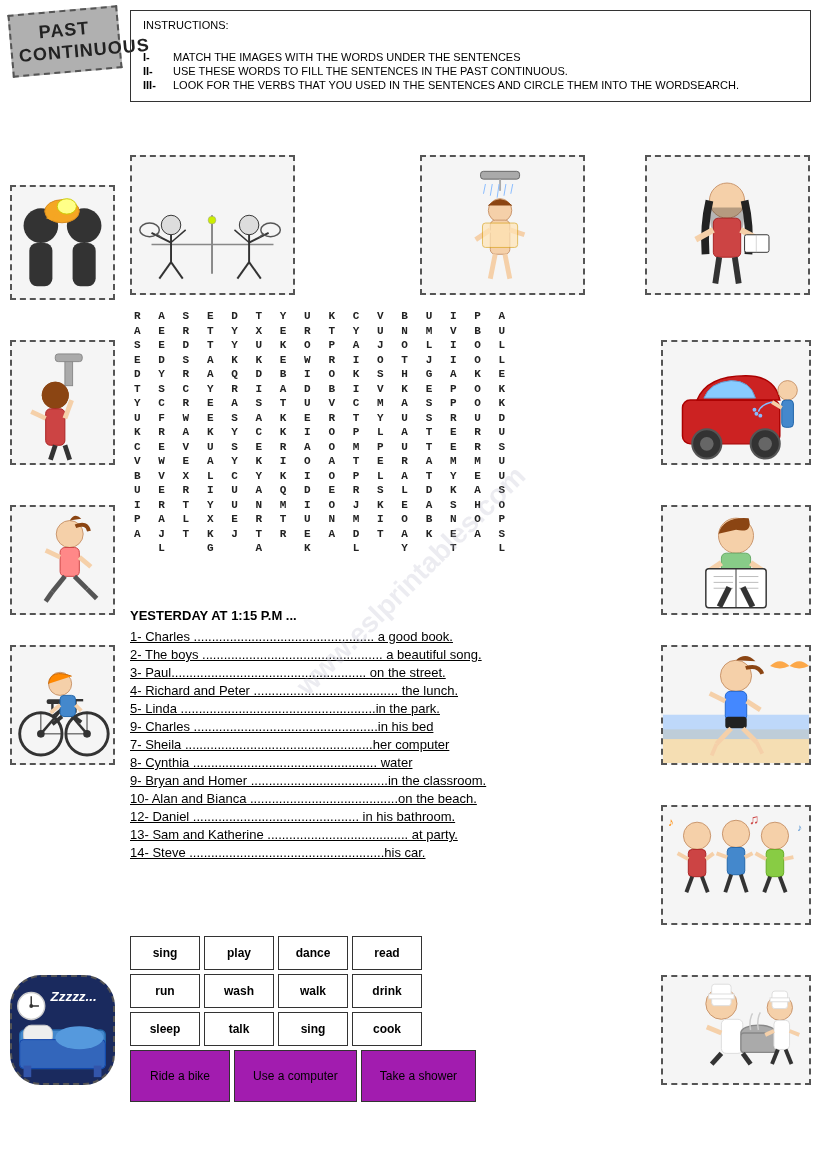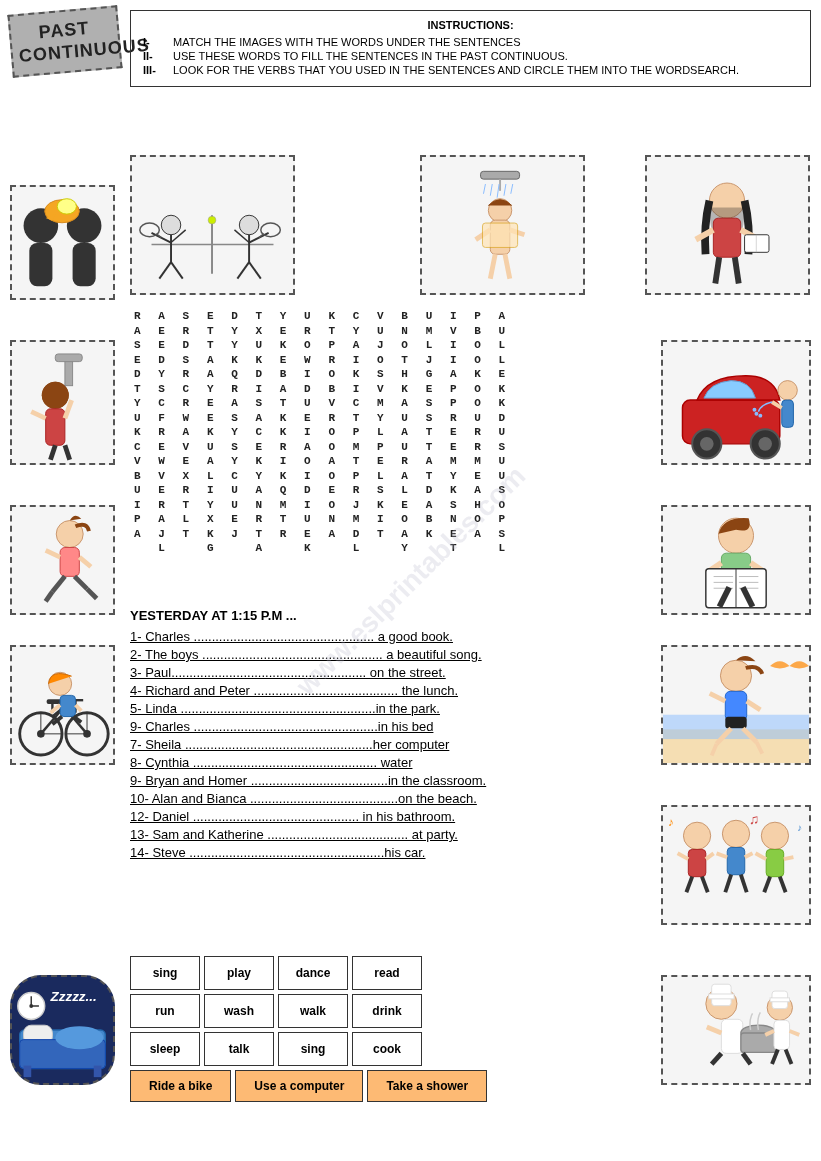--- a/index.html
+++ b/index.html
@@ -35,23 +35,22 @@
     .instructions-box {
       position: absolute;
       top: 10px;
       left: 130px;
       right: 10px;
       border: 1.5px solid #333;
       padding: 8px 12px;
       font-size: 11px;
     }
     .instructions-box .inst-title {
-      font-weight: bold;
-      text-align: center;
-      margin-bottom: 5px;
+      font-weight: normal;
+      margin-bottom: 20px;
     }
     .instructions-box .inst-row {
       display: flex;
       margin-bottom: 2px;
     }
     .instructions-box .inst-num {
       min-width: 30px;
       font-weight: bold;
     }
 
@@ -138,24 +137,24 @@
       padding: 9px 14px;
       background: #fff;
       font-size: 12px;
       font-weight: bold;
       min-width: 70px;
       text-align: center;
       cursor: pointer;
     }
     .word-btn-wide {
       border: 1.5px solid #333;
-      padding: 8px 18px;
-      background: #fdba74;
+      padding: 18px 18px;
+      background: #a21caf;
       font-size: 12px;
-      font-weight: bold;
+      font-weight: normal;
       min-width: 100px;
       text-align: center;
       cursor: pointer;
     }
 
     
     .silhouette-img {
       background: #f5f5f5;
     }
     .bed-img {

